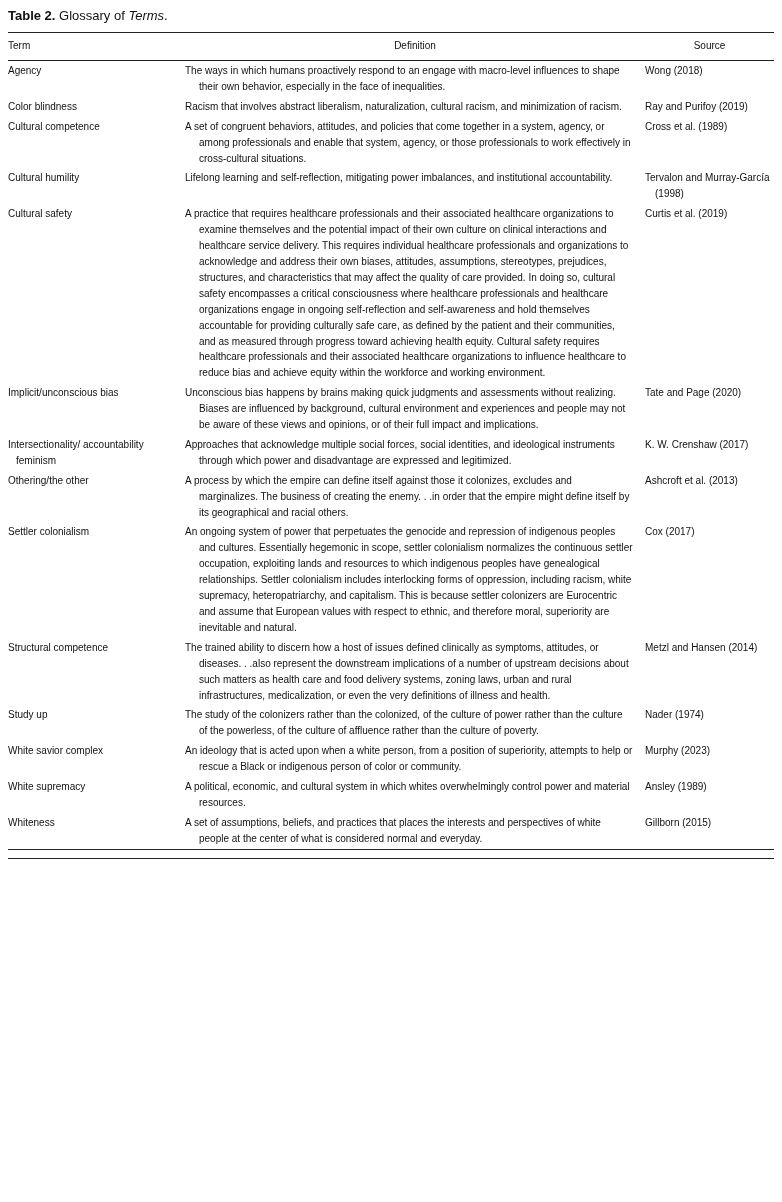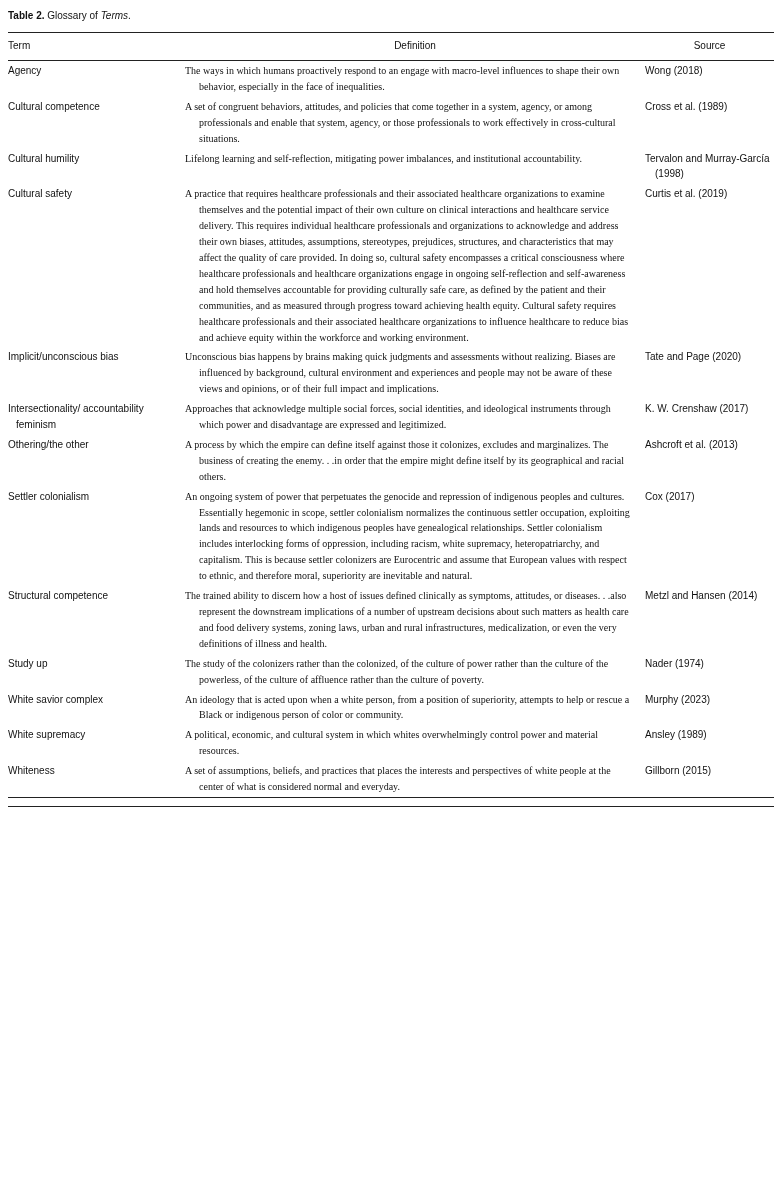--- a/index.html
+++ b/index.html
@@ -7,21 +7,21 @@
   body {
     width: 782px;
     font-family: "Liberation Sans", "DejaVu Sans", sans-serif;
     color: #111111;
     -webkit-font-smoothing: antialiased;
   }
   .page { padding: 6px 8px 0 8px; }
 
   .caption {
     margin: 2px 0 8px 0;
-    font-size: 10px;
+    font-size: 13px;
     line-height: 16px;
   }
   .caption b { font-weight: bold; }
   .caption i { font-style: italic; }
 
   table.glossary {
     width: 766px;
     table-layout: fixed;
     border-collapse: collapse;
     border-top: 1px solid #222;
@@ -50,21 +50,20 @@
   }
   td.term {
     padding-left: 8px;
     text-indent: -8px;
     padding-right: 8px;
   }
   td.def {
     padding-left: 14px;
     text-indent: -14px;
     padding-right: 12px;
-    font-family: Liberation Serif, serif;
   }
   td.src {
     padding-left: 10px;
     text-indent: -10px;
     padding-right: 2px;
   }
 
   .bottom-rule {
     width: 766px;
     height: 9px;
@@ -89,20 +88,25 @@
         <th class="h-term">Term</th>
         <th class="h-def">Definition</th>
         <th class="h-src">Source</th>
       </tr>
     </thead>
     <tbody>
       <tr>
         <td class="term">Agency</td>
         <td class="def">The ways in which humans proactively respond to an engage with macro-level influences to shape their own behavior, especially in the face of inequalities.</td>
         <td class="src">Wong (2018)</td>
+      </tr>
+      <tr>
+        <td class="term">Color blindness</td>
+        <td class="def">Racism that involves abstract liberalism, naturalization, cultural racism, and minimization of racism.</td>
+        <td class="src">Ray and Purifoy (2019)</td>
       </tr>
       <tr>
         <td class="term">Cultural competence</td>
         <td class="def">A set of congruent behaviors, attitudes, and policies that come together in a system, agency, or among professionals and enable that system, agency, or those professionals to work effectively in cross-cultural situations.</td>
         <td class="src">Cross et al. (1989)</td>
       </tr>
       <tr>
         <td class="term">Cultural humility</td>
         <td class="def">Lifelong learning and self-reflection, mitigating power imbalances, and institutional accountability.</td>
         <td class="src">Tervalon and Murray-García (1998)</td>

